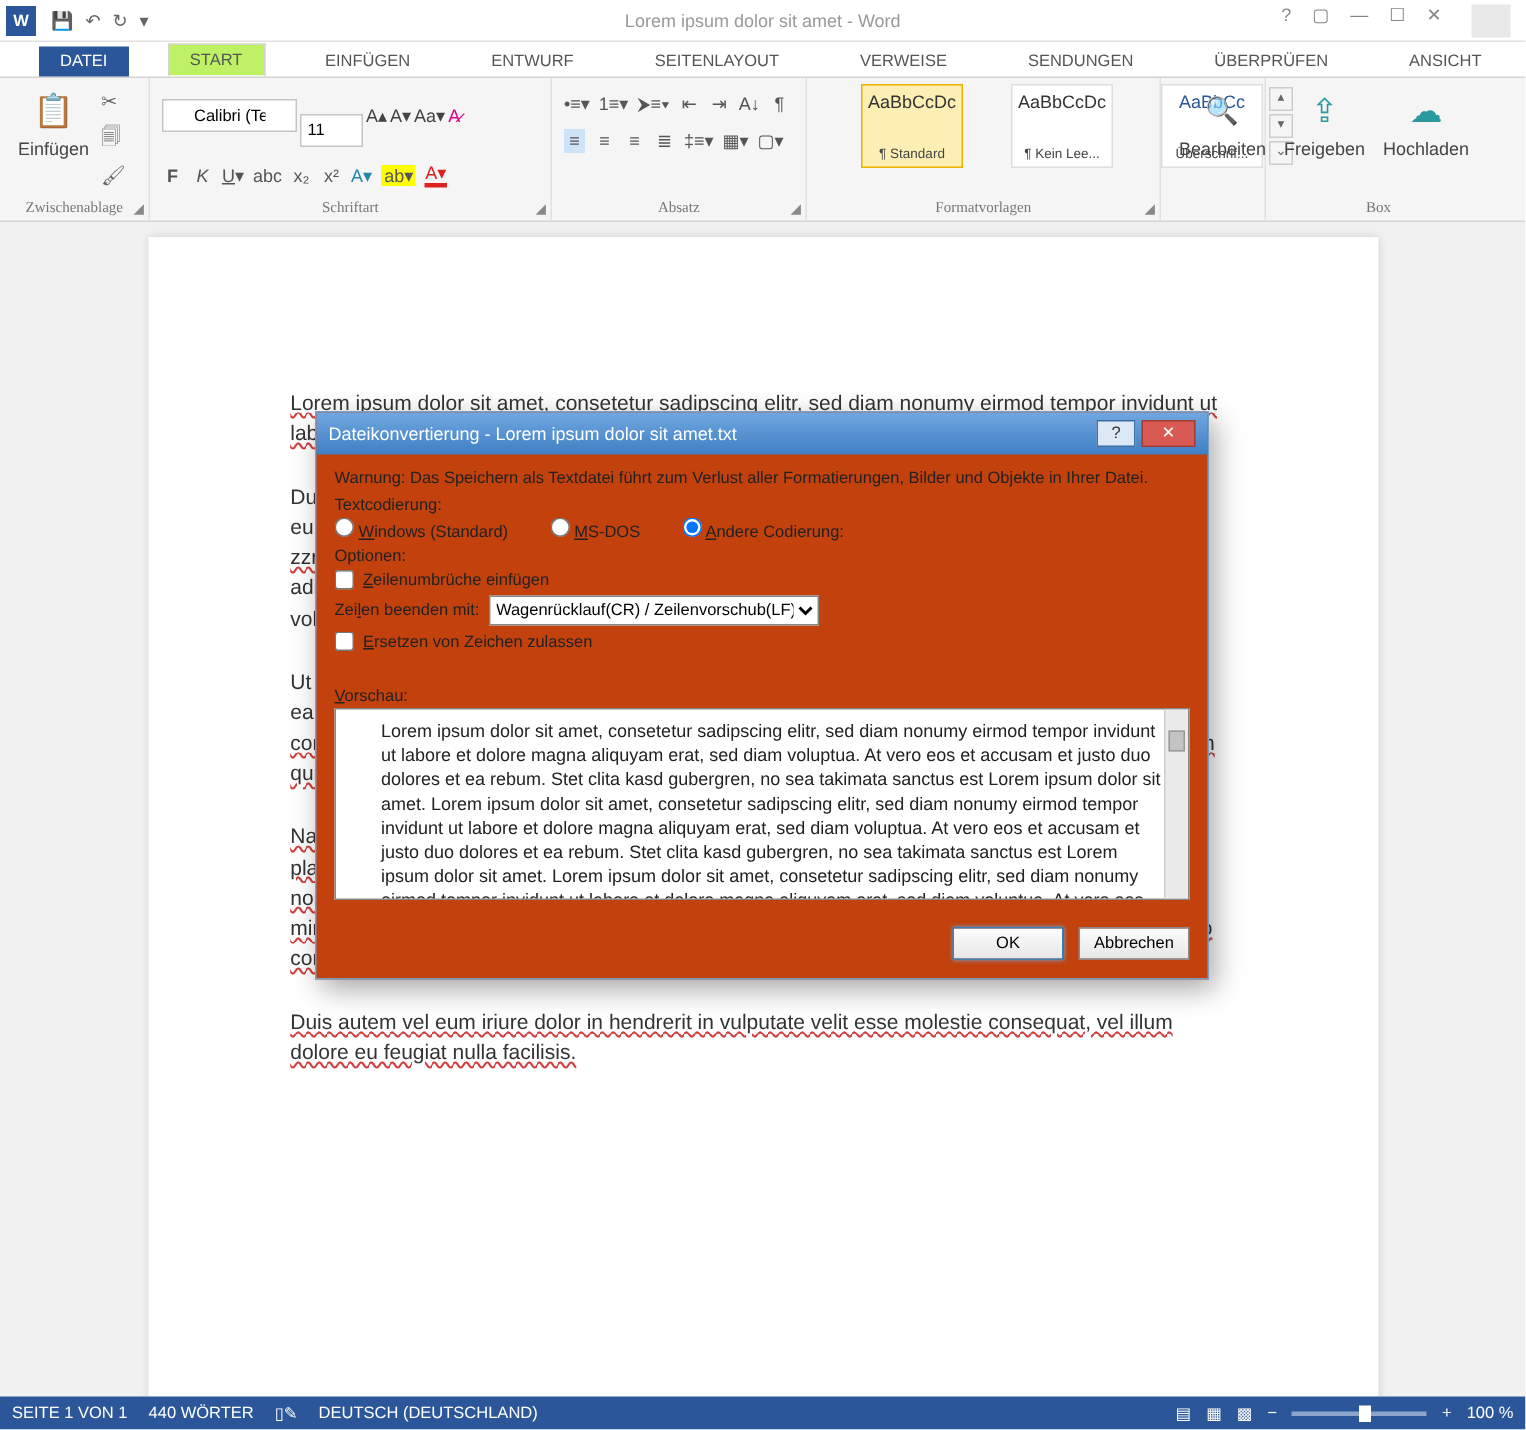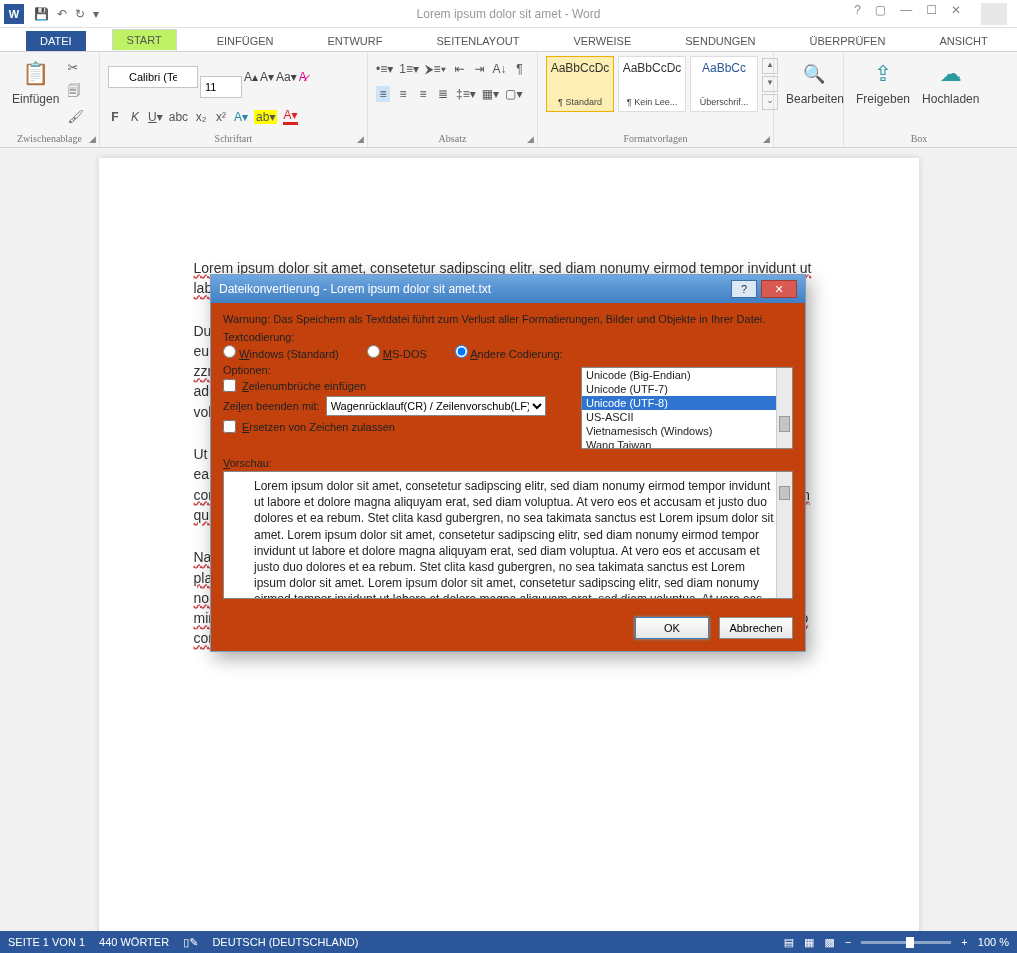--- a/index.html
+++ b/index.html
@@ -28,21 +28,21 @@
 .big-btn { display: flex; flex-direction: column; align-items: center; gap: 2px; padding: 2px 4px; cursor: pointer; }
 .big-btn .ico { width: 32px; height: 32px; display: flex; align-items: center; justify-content: center; font-size: 22px; }
 .small-col { display: flex; flex-direction: column; gap: 6px; padding-top: 4px; }
 .small-col span { color: #666; font-size: 13px; cursor: pointer; }
 .font-row { display: flex; gap: 2px; align-items: center; }
 .font-name { width: 90px; height: 22px; border: 1px solid #c5c5c5; background: #fff; padding: 0 20px; font-size: 11px; }
 .font-size { width: 42px; height: 22px; border: 1px solid #c5c5c5; background: #fff; padding: 0 4px; font-size: 11px; margin-top: 20px; }
 .btn-row { display: flex; gap: 6px; align-items: center; padding-top: 6px; }
 .btn-row span, .btn-row .b { color: #555; font-size: 12px; cursor: pointer; min-width: 14px; text-align: center; }
 .style-gal { display: flex; gap: 4px; align-items: center; }
-.style-item { width: 68px; height: 56px; border: 1px solid #ddd; background: #fff; display: flex; flex-direction: column; justify-content: space-between; padding: 4px 2px; font-size: 9px; text-align: center; cursor: pointer; }
+.style-item { width: 68px; height: 56px; border: 1px solid #ddd; background: #fff; display: flex; flex-direction: column; justify-content: space-between; padding: 4px 2px; font-size: 9px; text-align: center; cursor: pointer; margin-left: 28px; }
 .style-item.sel { border: 1px solid #f0b000; background: #fdeeb3; }
 .style-item .prev { font-size: 12px; color: #333; }
 .gal-more { width: 16px; display: flex; flex-direction: column; gap: 2px; }
 .gal-more span { border: 1px solid #ccc; height: 16px; text-align: center; font-size: 9px; color: #666; cursor: pointer; }
 .dialog-launcher { position: absolute; right: 3px; bottom: 3px; font-size: 9px; color: #888; cursor: pointer; }
 .collapse-rib { position: absolute; right: 6px; bottom: 2px; font-size: 11px; color: #888; cursor: pointer; }
 
 
 .doc-area { position: absolute; top: 148px; bottom: 22px; left: 0; right: 0; background: #f1f1f1; overflow: hidden; }
 .page { width: 820px; min-height: 1000px; background: #fff; margin: 10px auto; box-shadow: 0 0 6px rgba(0,0,0,.15); padding: 100px 95px; font-family: Calibri, sans-serif; font-size: 14px; line-height: 1.45; color: #333; }
@@ -236,20 +236,21 @@
   </div>
   <span class="collapse-rib">˄</span>
 </div>
 
 <div class="doc-area">
   <div class="page">
     <p class="red-wavy">Lorem ipsum dolor sit amet, consetetur sadipscing elitr, sed diam nonumy eirmod tempor invidunt ut labore ... </p>
     <p>Dui<br>eu<br><span class="red-wavy">zzri</span><br>adi<br>vol</p>
     <p>Ut v<br>ea c<br><span class="red-wavy">consequat, vel illum dolore eu feugiat nulla facilisis at vero eros et accumsan et iusto odio dignissim qui blandit praesent luptatum zzril delenit augue duis dolore te feugait nulla facilisi.</span></p>
     <p class="red-wavy">Nam liber tempor cum soluta nobis eleifend option congue nihil imperdiet doming id quod mazim placerat facer possim assum. Lorem ipsum dolor sit amet, consectetuer adipiscing elit, sed diam nonummy nibh euismod tincidunt ut laoreet dolore magna aliquam erat volutpat. Ut wisi enim ad minim veniam, quis nostrud exerci tation ullamcorper suscipit lobortis nisl ut aliquip ex ea commodo consequat.</p>
+    <p class="red-wavy">Duis autem vel eum iriure dolor in hendrerit in vulputate velit esse molestie consequat, vel illum dolore eu feugiat nulla facilisis.</p>
   </div>
 </div>
 
 <div class="statusbar">
   <span>SEITE 1 VON 1</span>
   <span>440 WÖRTER</span>
   <span>▯✎</span>
   <span>DEUTSCH (DEUTSCHLAND)</span>
   <div class="right">
     <span>▤</span>
@@ -286,31 +287,20 @@
         </div>
       <div class="line-end">
         <span>Zei<u>l</u>en beenden mit:</span>
         <select><option>Wagenrücklauf(CR) / Zeilenvorschub(LF)</option></select>
       </div>
       <div class="chk">
           <input type="checkbox" style=""> 
           <span><u>E</u>rsetzen von Zeichen zulassen</span>
         </div>
 
-      <div class="enc-list">
-        <div class="opt">Unicode (Big-Endian)</div>
-        <div class="opt">Unicode (UTF-7)</div>
-        <div class="opt sel">Unicode (UTF-8)</div>
-        <div class="opt">US-ASCII</div>
-        <div class="opt">Vietnamesisch (Windows)</div>
-        <div class="opt">Wang Taiwan</div>
-        <div class="enc-scroll">
-            <div class="thumb"></div>
-          </div>
-      </div>
 
       <div class="preview-label"><u>V</u>orschau:</div>
       <div class="preview-box">
         <span>Lorem ipsum dolor sit amet, consetetur sadipscing elitr, sed diam nonumy eirmod tempor invidunt ut labore et dolore magna aliquyam erat, sed diam voluptua. At vero eos et accusam et justo duo dolores et ea rebum. Stet clita kasd gubergren, no sea takimata sanctus est Lorem ipsum dolor sit amet. Lorem ipsum dolor sit amet, consetetur sadipscing elitr, sed diam nonumy eirmod tempor invidunt ut labore et dolore magna aliquyam erat, sed diam voluptua. At vero eos et accusam et justo duo dolores et ea rebum. Stet clita kasd gubergren, no sea takimata sanctus est Lorem ipsum dolor sit amet. Lorem ipsum dolor sit amet, consetetur sadipscing elitr, sed diam nonumy eirmod tempor invidunt ut labore et dolore magna aliquyam erat, sed diam voluptua. At vero eos et accusam et justo duo dolores et ea rebum. Stet clita kasd gubergren,</span>
         <div class="pscroll">
             <div class="thumb"></div>
           </div>
       </div>
     </div>
     <div class="dlg-buttons">

